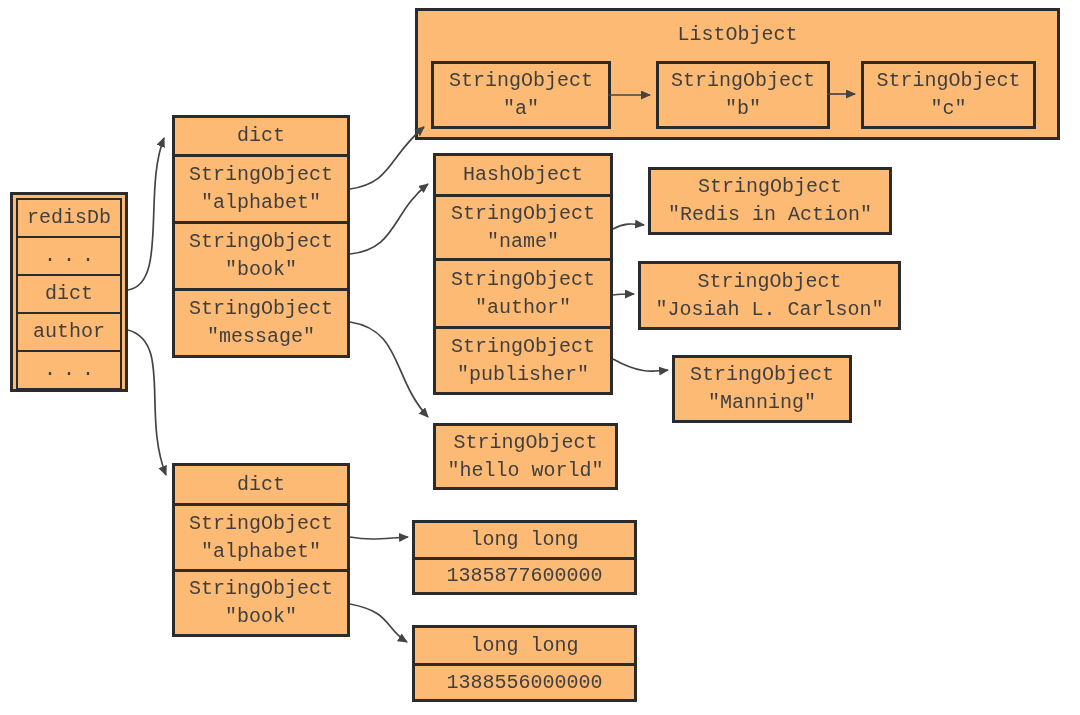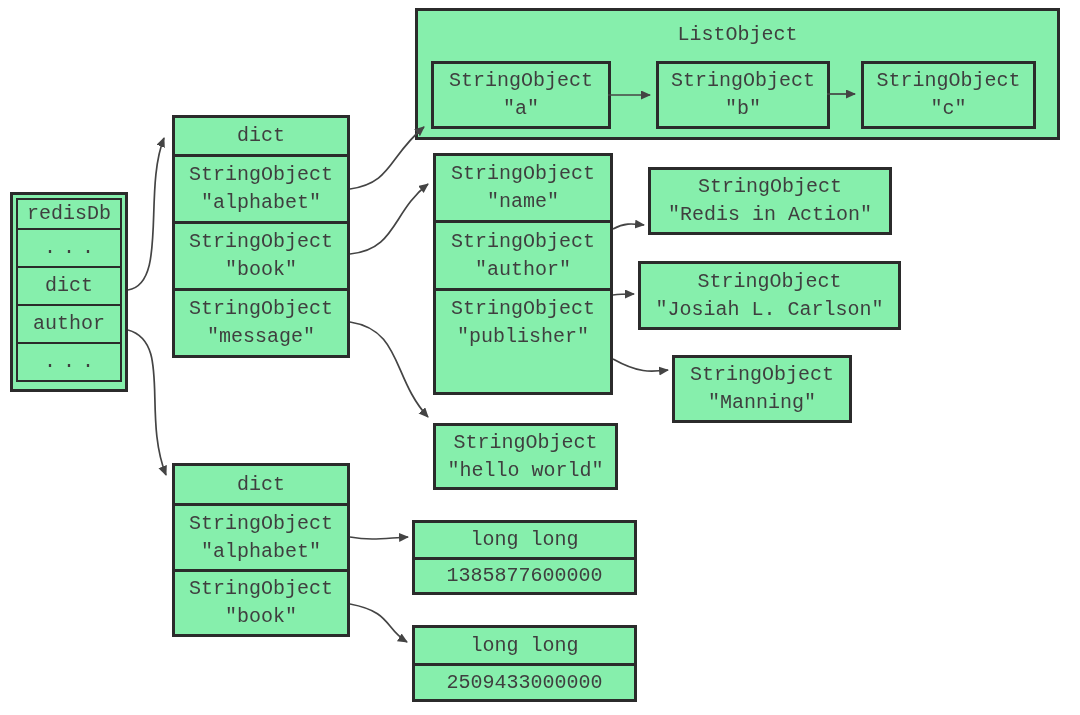--- a/index.html
+++ b/index.html
@@ -9,21 +9,21 @@
     font-family: "Liberation Mono", "DejaVu Sans Mono", monospace;
     color: #3f3f3f;
     position: relative;
     overflow: hidden;
   }
   .canvas { position: absolute; left: 0; top: 0; width: 1080px; height: 715px; }
 
   .box {
     position: absolute;
     border: 3px solid #2b2b2b;
-    background: #86efac;
+    background: #fdba74;
     font-size: 20px;
     line-height: 28px;
     text-align: center;
   }
   
   .stack .cell {
     border-top: 3px solid #2b2b2b;
     display: flex; flex-direction: column;
     align-items: center; justify-content: center;
   }
@@ -55,21 +55,21 @@
 
   svg.arrows { position: absolute; left: 0; top: 0; pointer-events: none; }
   .arrow { fill: none; stroke: #444444; stroke-width: 1.7px; }
 </style>
 </head>
 <body>
 
 <div class="canvas">
 
   <div class="box inset" style="left:10px; top:192px; width:118px; height:200px;">
-    <div class="cell" style="height:32px;">redisDb</div>
+    <div class="cell" style="height:40px;">redisDb</div>
     <div class="cell dots" style="height:40px;">...</div>
     <div class="cell" style="height:40px;">dict</div>
     <div class="cell" style="height:40px;">author</div>
     <div class="cell dots" style="height:40px;">...</div>
   </div>
 
   <div class="box stack" style="left:172px; top:115px; width:178px; height:243px;">
     <div class="cell header" style="height:36px;">dict</div>
     <div class="cell multiline" style="height:67px;">StringObject
 "alphabet"</div>
@@ -83,20 +83,21 @@
     <div class="list-title">ListObject</div>
     <div class="box multiline value-box" style="left:13px; top:50px; width:180px; height:68px;">StringObject
 "a"</div>
     <div class="box multiline value-box" style="left:238px; top:50px; width:174px; height:68px;">StringObject
 "b"</div>
     <div class="box multiline value-box" style="left:443px; top:50px; width:175px; height:68px;">StringObject
 "c"</div>
   </div>
 
   <div class="box stack" style="left:433px; top:153px; width:180px; height:242px;">
+    <div class="cell header" style="height:38px;">HashObject</div>
     <div class="cell multiline" style="height:64px;">StringObject
 "name"</div>
     <div class="cell multiline" style="height:68px;">StringObject
 "author"</div>
     <div class="cell multiline" style="height:66px;">StringObject
 "publisher"</div>
   </div>
 
   <div class="box multiline value-box" style="left:648px; top:167px; width:244px; height:68px;">StringObject
 "Redis in Action"</div>
@@ -114,21 +115,21 @@
     <div class="cell multiline" style="height:65px;">StringObject
 "book"</div>
   </div>
 
   <div class="box stack" style="left:412px; top:520px; width:225px; height:75px;">
     <div class="cell header" style="height:34px;">long long</div>
     <div class="cell" style="height:35px;">1385877600000</div>
   </div>
   <div class="box stack" style="left:412px; top:625px; width:225px; height:77px;">
     <div class="cell header" style="height:35px;">long long</div>
-    <div class="cell" style="height:36px;">2509433000000</div>
+    <div class="cell" style="height:36px;">1388556000000</div>
   </div>
 
   <svg class="arrows" width="1080" height="715" viewBox="0 0 1080 715">
     <defs>
       <marker id="ah" markerUnits="userSpaceOnUse" markerWidth="11" markerHeight="11" refX="9" refY="4.5" orient="auto">
         <path d="M0,0 L10,4.5 L0,9 z" fill="#444444"></path>
       </marker>
     </defs>
     <path class="arrow" marker-end="url(#ah)" d="M 128 290 C 168 284, 143 190, 164 138"></path>
     <path class="arrow" marker-end="url(#ah)" d="M 128 330 C 172 342, 142 415, 166 475"></path>

